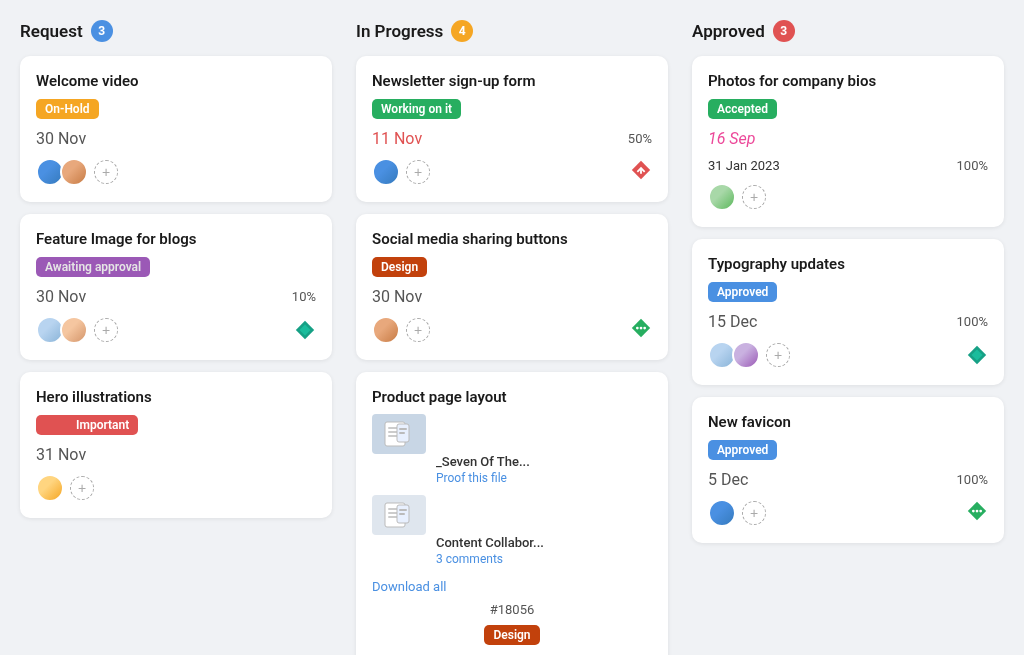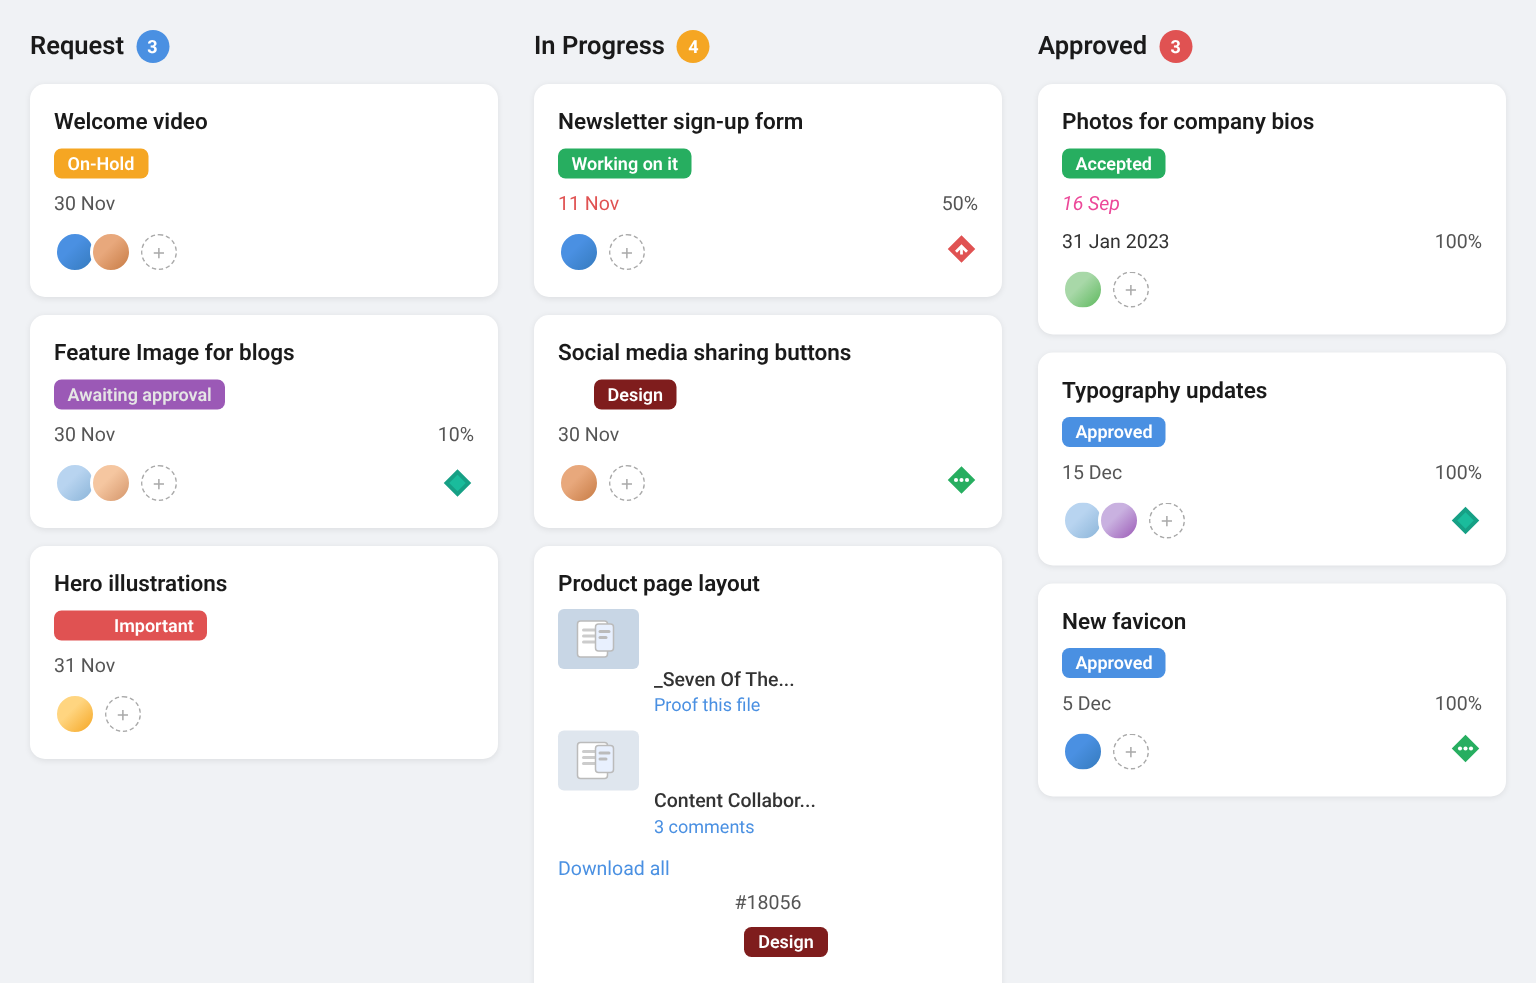--- a/index.html
+++ b/index.html
@@ -58,31 +58,31 @@
       border-radius: 5px;
       padding: 3px 9px;
       font-size: 12px;
       font-weight: 600;
       margin-bottom: 10px;
     }
     .tag-onhold { background: #f5a623; color: #fff; }
     .tag-awaiting { background: #9b59b6; color: #e5e5e5; }
     .tag-important { background: #e05252; color: #fff; padding-left: 40px; }
     .tag-working { background: #27ae60; color: #fff; }
-    .tag-design { background: #7f1d1d; color: #fff; margin-left: 24px; }
+    .tag-design { background: #c2410c; color: #fff; }
     .tag-accepted { background: #27ae60; color: #fff; }
     .tag-approved { background: #4a90e2; color: #fff; }
     .card-date-row {
       display: flex;
       align-items: center;
       justify-content: space-between;
       margin-bottom: 10px;
     }
     .card-date {
-      font-size: 13px;
+      font-size: 16px;
       color: #555;
     }
     .card-date.red { color: #e05252; }
     .card-date.teal { color: #ec4899; font-style: italic; }
     .card-percent {
       font-size: 13px;
       color: #555;
     }
     .card-footer {
       display: flex;

